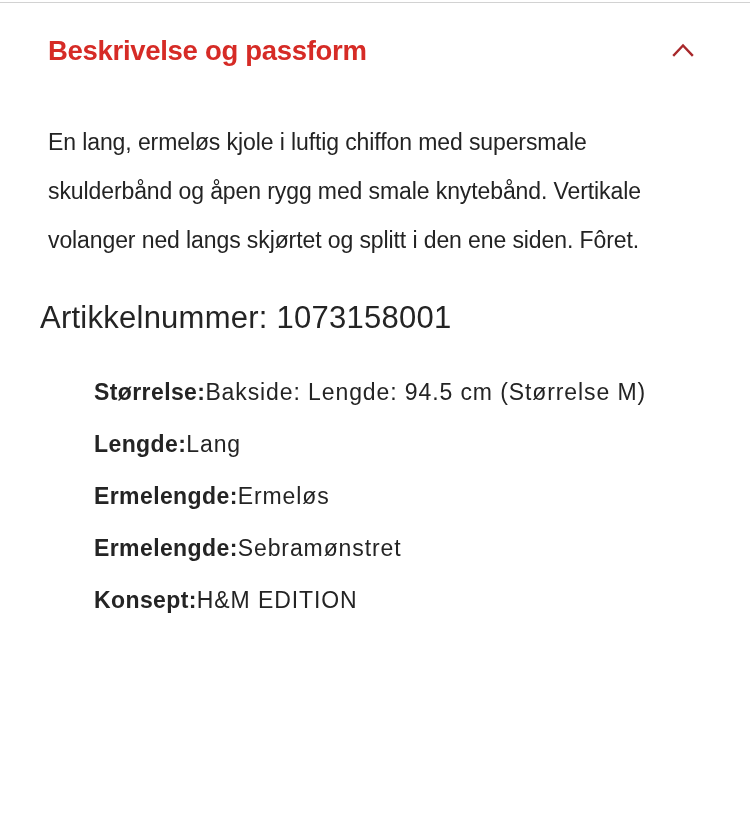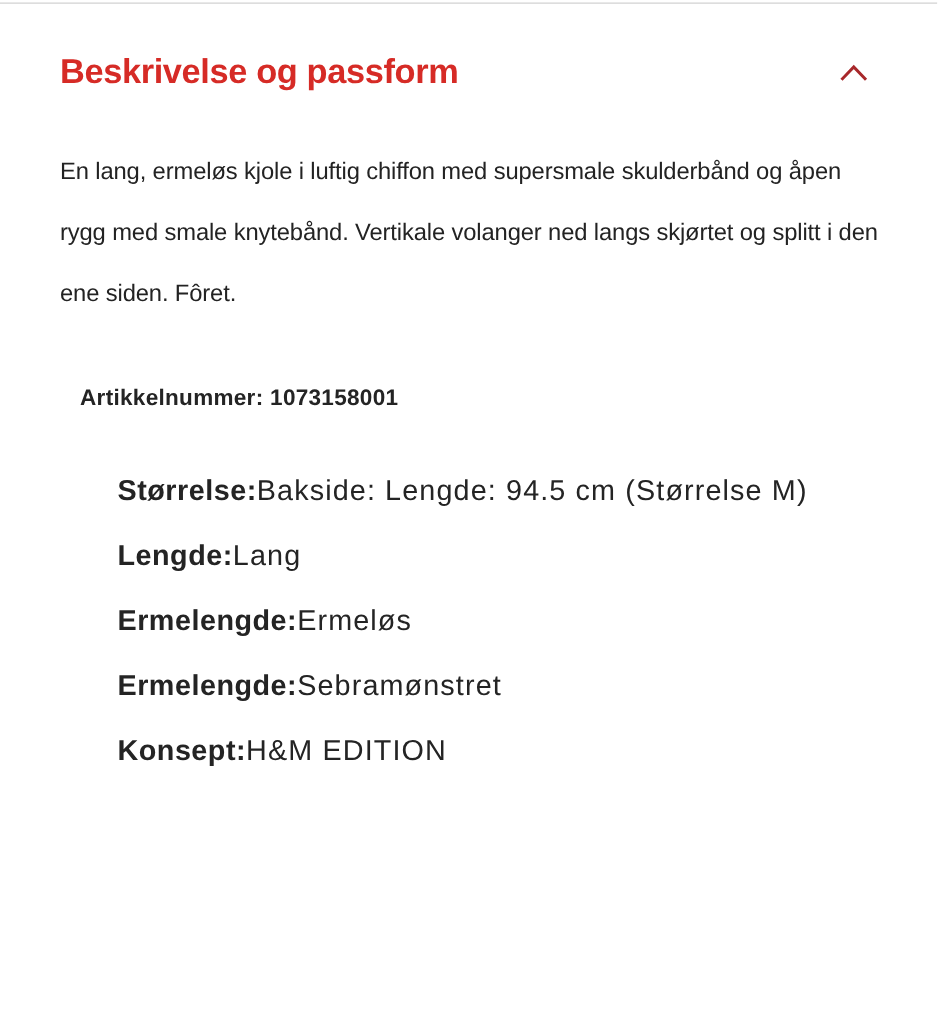--- a/index.html
+++ b/index.html
@@ -35,21 +35,21 @@
   }
 
   
   #accordion-header {
     position: absolute;
     top: 28px;
     left: 0;
     width: 750px;
     height: 46px;
     display: flex;
-    align-items: flex-end;
+    align-items: center;
     justify-content: space-between;
     padding: 0 48px 0 48px;
     box-sizing: border-box;
     cursor: pointer;
   }
   #section-title {
     font-size: 27.5px;
     font-weight: 700;
     color: #d62b26;
     letter-spacing: -0.3px;
@@ -64,35 +64,35 @@
     margin-right: 4px;
   }
   #chevron-up-icon svg { display: block; }
 
   
   #description-paragraph {
     position: absolute;
     top: 95px;
     left: 48px;
     width: 664px;
-    font-size: 19px;
+    font-size: 23px;
     font-weight: 400;
     color: #232323;
     line-height: 48.8px;
     letter-spacing: -0.1px;
   }
 
   
   #article-number {
     position: absolute;
     top: 303px;
-    left: 64px;
+    left: 40px;
     width: 664px;
-    font-size: 18px;
-    font-weight: 700;
+    font-size: 31px;
+    font-weight: 400;
     color: #242424;
     line-height: 30px;
     letter-spacing: 0.25px;
   }
 
   
   #spec-list {
     position: absolute;
     top: 374px;
     left: 48px;

